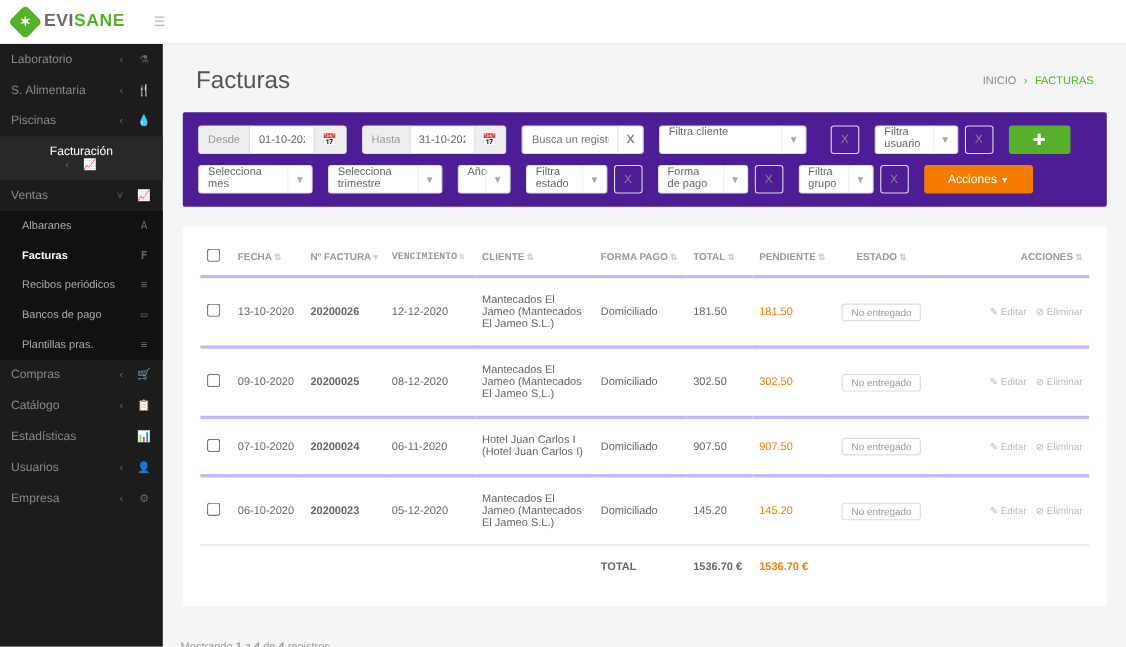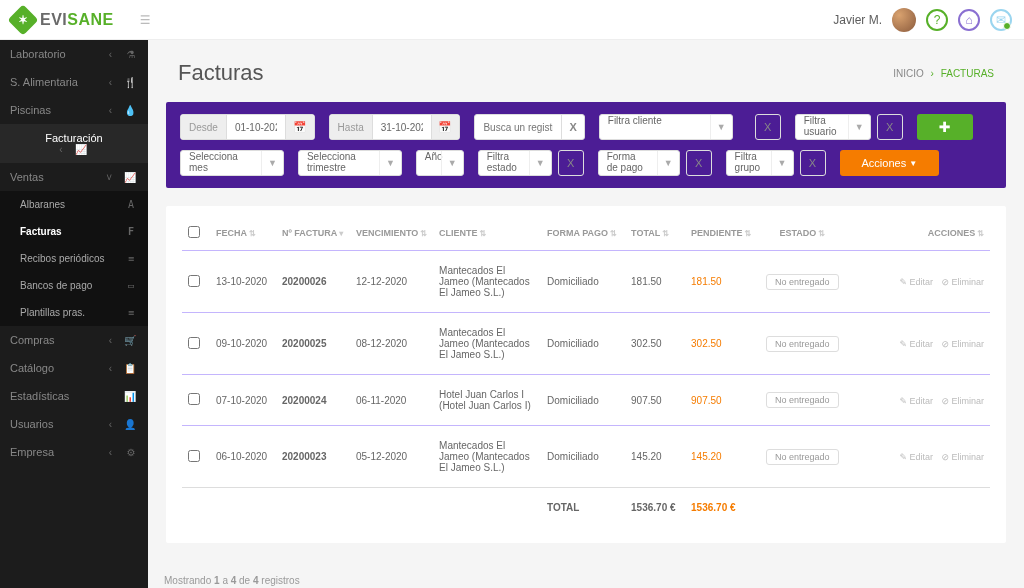--- a/index.html
+++ b/index.html
@@ -48,56 +48,49 @@
 .ctrl .clear { padding: 0 7px; display: flex; align-items: center; color: #888; font-weight: 600; font-size: 11px; }
 .ctrl.alone .clear { border-left: 1px solid #ddd; }
 .btn { border: none; border-radius: 3px; height: 26px; padding: 0 22px; display: inline-flex; align-items: center; justify-content: center; cursor: pointer; font-size: 11px; }
 .btn-add { background: #57b029; color: #fff; font-size: 14px; width: 56px; }
 .btn-actions { background: #f57c00; color: #fff; }
 
 .table-panel { background: #fff; margin: 0 18px 18px; padding: 10px 16px 16px; border-radius: 2px; }
 table { width: 100%; border-collapse: collapse; }
 th { text-align: left; font-size: 9px; color: #999; font-weight: 600; padding: 10px 6px; }
 th .sort { color: #ccc; font-size: 8px; margin-left: 2px; }
-td { font-size: 10px; color: #666; padding: 14px 6px; border-top: 1px solid #c4b5fd; vertical-align: middle; }
+td { font-size: 10px; color: #666; padding: 14px 6px; border-top: 3px solid #c4b5fd; vertical-align: middle; }
 td.strong, th.strong { font-weight: 700; }
 .pending { color: #f57c00; }
 .chk { width: 12px; height: 12px; }
 .status-chip { border: 1px solid #ddd; border-radius: 3px; padding: 2px 8px; font-size: 9px; color: #999; display: inline-block; }
 .link-act { color: #bbb; text-decoration: none; font-size: 9px; display: inline-flex; align-items: center; gap: 3px; }
 tfoot td { font-weight: 700; border-top: 1px solid #ddd; }
 .summary { font-size: 10px; color: #999; padding: 14px 16px 0; }
 .summary b { font-weight: 700; }
 
-.w-chk { width: 28px; } .w-date { width: 66px; } .w-num { width: 74px; } .w-venc { width: 82px; }
+.w-chk { width: 28px; } .w-date { width: 66px; } .w-num { width: 74px; } .w-venc { width: 82px; font-family: Liberation Mono, monospace; }
 .w-cli { width: 108px; } .w-fp { width: 84px; } .w-tot { width: 60px; text-align: left; } 
 .w-pend { width: 60px; } .w-est { width: 90px; text-align: center; } .w-act { text-align: right; }
 
 .ctrl.alone { border: 1px solid #ddd; }
 .clear-standalone { width: 26px; height: 26px; border: 1px solid #ddd; border-radius: 3px; display: inline-flex; align-items: center; justify-content: center; font-size: 11px; color: #888; }
 </style>
 </head>
 <body>
 
 <div class="topbar">
   <div class="logo">
     <div class="logo-badge">
         <span>✶</span>
       </div>
     <span class="logo-text">
       <span>EVI</span><span class="g">SANE</span>
     </span>
     <span class="hamburger">☰</span>
-  </div>
-  <div class="topbar-right">
-    <span>Javier M.</span>
-    <div class="avatar"></div>
-    <div class="icon-circle green">?</div>
-    <div class="icon-circle purple">⌂</div>
-    <div class="icon-circle chat">✉<span class="dot"></span></div>
   </div>
 </div>
 
 <div class="layout">
 
   <div class="sidebar">
     <div id="sb-main">
         <div class="sidebar-item lvl1">
           <span style="display:flex;align-items:center;gap:0">
             <span>Laboratorio</span>

